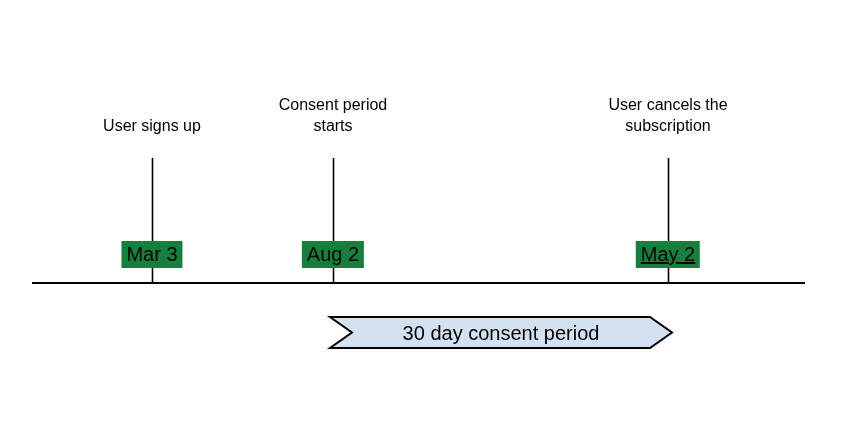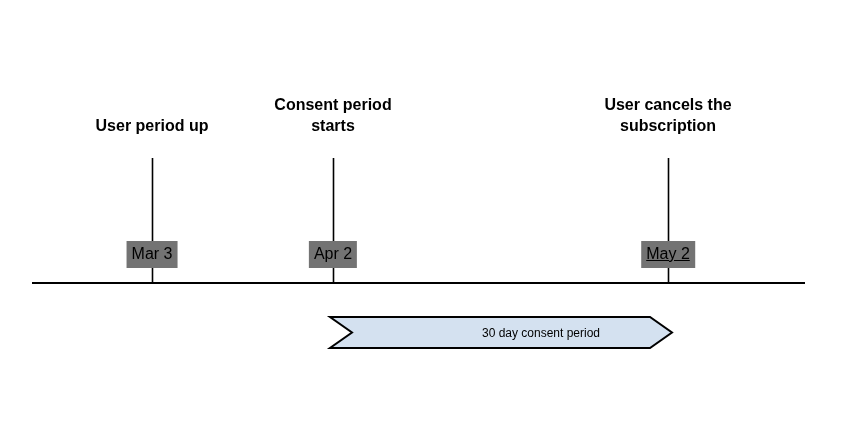--- a/index.html
+++ b/index.html
@@ -26,66 +26,64 @@
   }
   .event-heading {
     position: absolute;
     text-align: center;
     font-family: "Liberation Sans", sans-serif;
     font-size: 16px;
     line-height: 21px;
     color: #000000;
     white-space: pre-line;
     transform: translateX(-50%);
-    font-weight: bold;
   }
   .event-date {
     position: absolute;
     font-family: "Liberation Sans", sans-serif;
-    font-size: 16px;
+    font-size: 20px;
     line-height: 20px;
     color: #000000;
-    background: #737373;
+    background: #15803d;
     padding: 3px 5px 4px 5px;
     transform: translateX(-50%);
     white-space: nowrap;
   }
   .band-label {
     position: absolute;
     font-family: "Liberation Sans", sans-serif;
-    font-size: 12px;
+    font-size: 20px;
     line-height: 20px;
     color: #000000;
     white-space: nowrap;
     transform: translate(-50%, -50%);
-    margin-left: 40px;
   }
 </style>
 </head>
 <body>
 
 <div id="canvas">
 
   <svg id="timeline-svg" viewBox="0 0 852 426">
 
     <line id="axis-line" x1="32" y1="283" x2="805" y2="283" stroke="#000000" stroke-width="2" stroke-linecap="butt"></line>
 
     <line id="tick-0" x1="152.5" y1="158" x2="152.5" y2="282" stroke="#000000" stroke-width="1.6"></line>
     <line id="tick-1" x1="333.5" y1="158" x2="333.5" y2="282" stroke="#000000" stroke-width="1.6"></line>
     <line id="tick-2" x1="668.5" y1="158" x2="668.5" y2="282" stroke="#000000" stroke-width="1.6"></line>
 
     <polygon id="period-band-shape" points="330,317 650,317 672,332.5 650,348 330,348 352,332.5" fill="#d4e1f0" stroke="#000000" stroke-width="2" stroke-linejoin="miter"></polygon>
   </svg>
 
-  <div class="event-heading" style="left:152px; top:115px; width:220px;">User period up</div>
+  <div class="event-heading" style="left:152px; top:115px; width:220px;">User signs up</div>
   <div class="event-date" style="left:152px; top:241px;">Mar 3</div>
 
   <div class="event-heading" style="left:333px; top:94px; width:220px;">Consent period
 starts</div>
-  <div class="event-date" style="left:333px; top:241px;">Apr 2</div>
+  <div class="event-date" style="left:333px; top:241px;">Aug 2</div>
 
   <div class="event-heading" style="left:668px; top:94px; width:230px;">User cancels the
 subscription</div>
   <div class="event-date" style="left:668px; top:241px;text-decoration:underline;">May 2</div>
 
   <div class="band-label" style="left:501px; top:333px;">30 day consent period</div>
 
 </div>
 
 </body></html>

